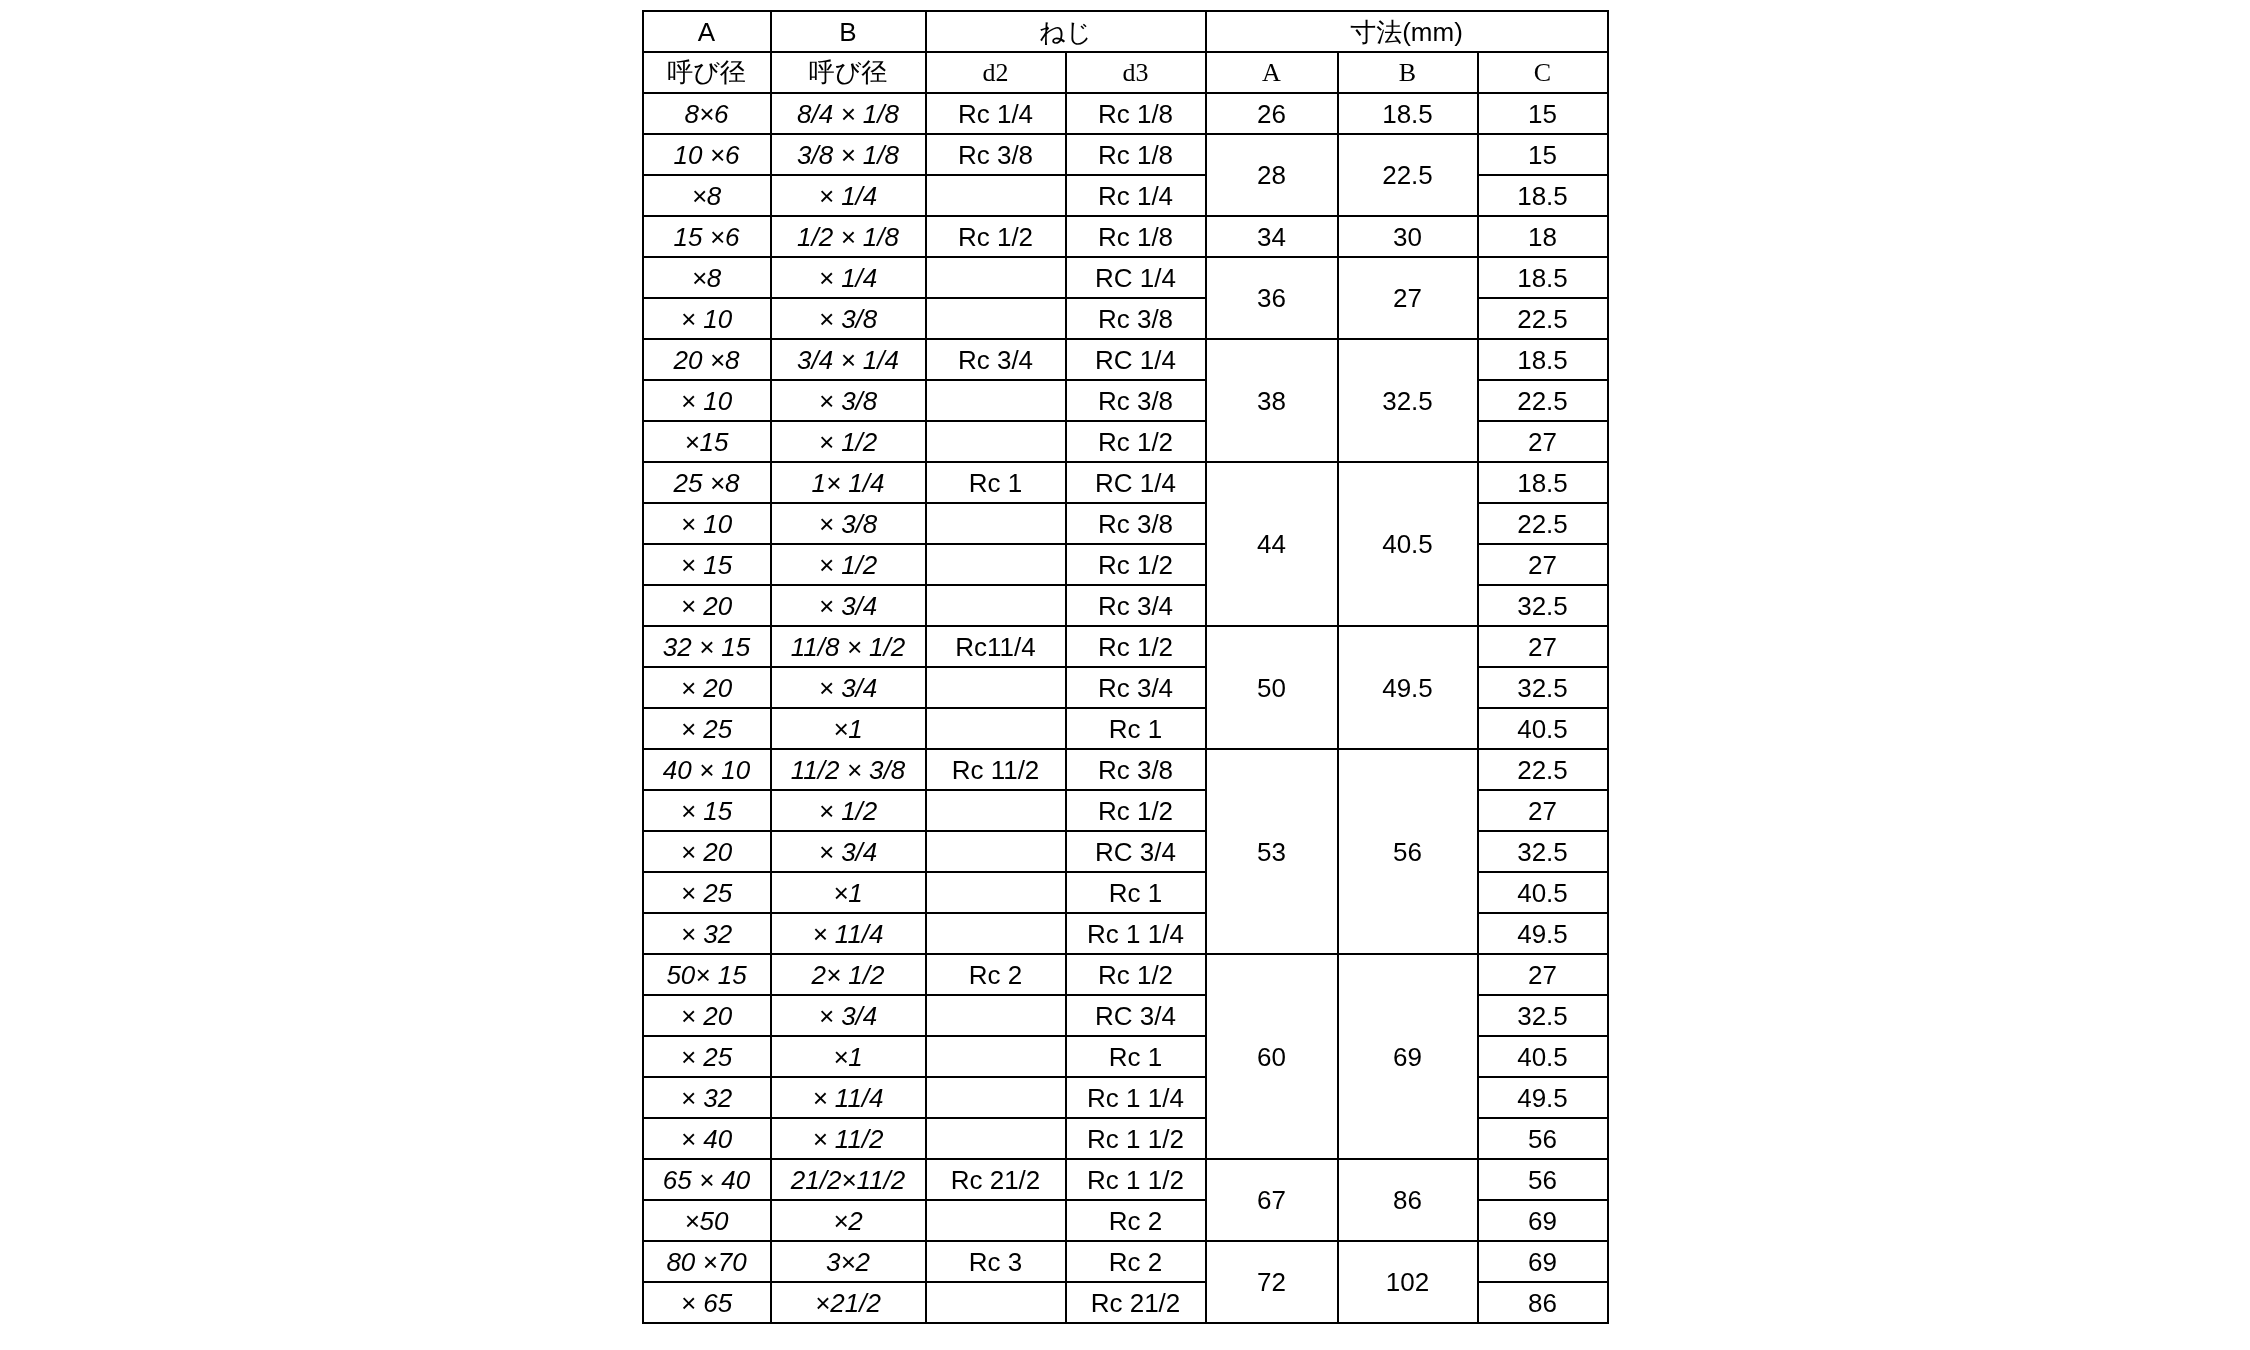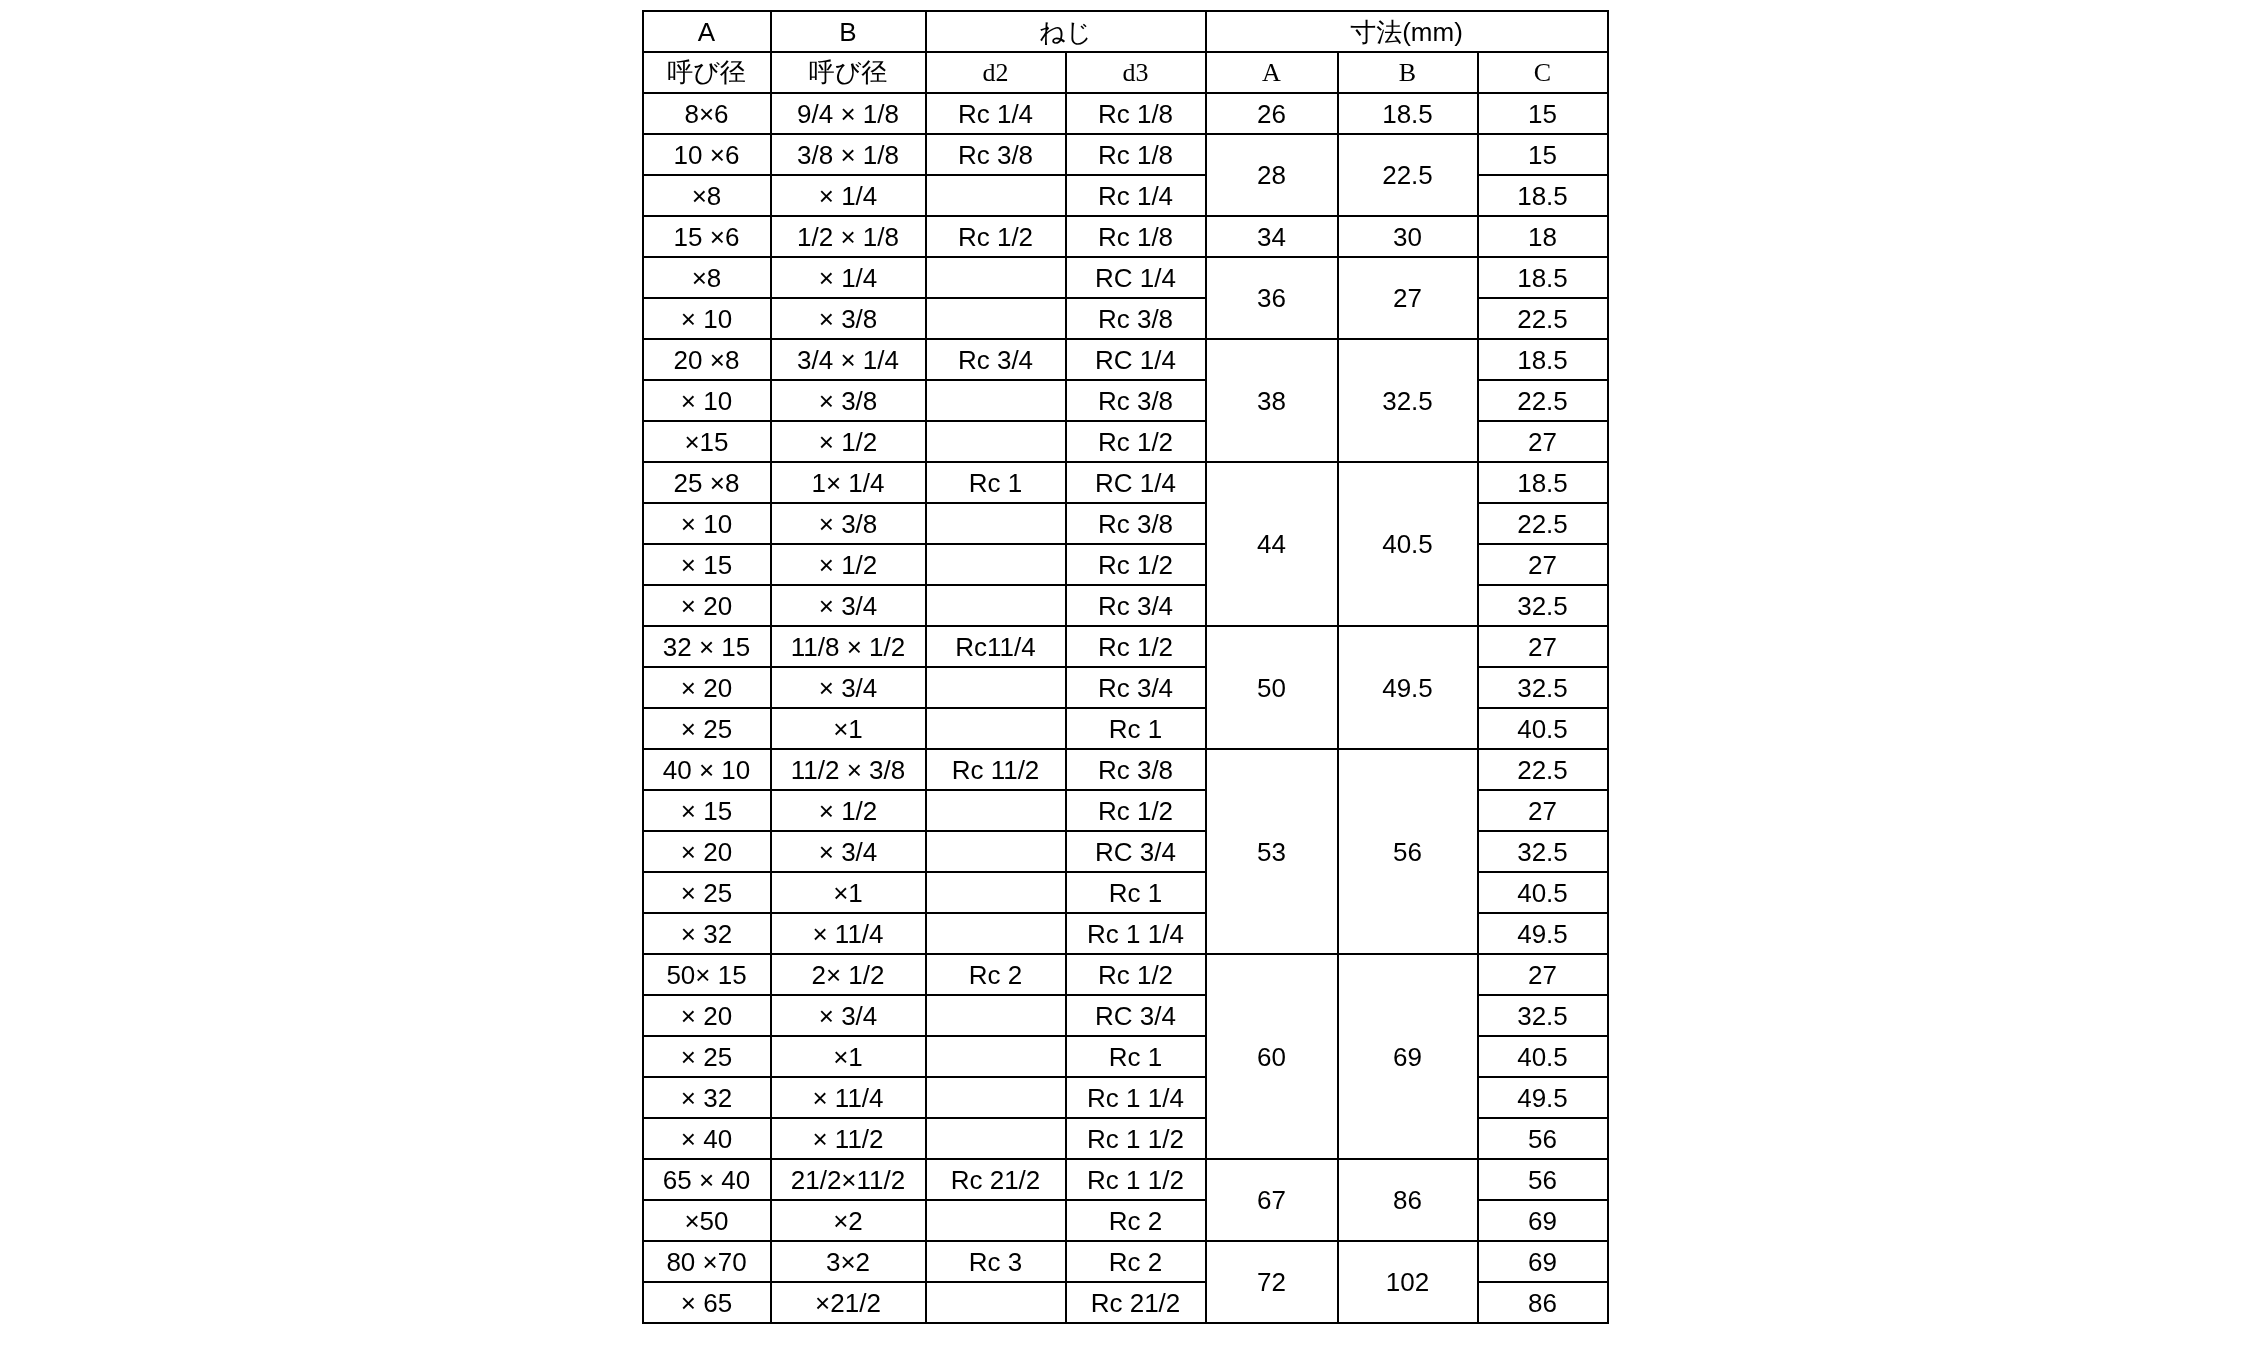--- a/index.html
+++ b/index.html
@@ -45,20 +45,21 @@
   col.c-b   { width: 155px; }
   col.c-d2  { width: 140px; }
   col.c-d3  { width: 140px; }
   col.c-dA  { width: 132px; }
   col.c-dB  { width: 140px; }
   col.c-dC  { width: 130px; }
 
   .cell-right {
     text-align: right;
     padding-right: 10px;
+    font-style: italic;
   }
   .cell-center {
     text-align: center;
   }
   .hdr-top td {
     height: 43px;
   }
   .hdr-bot td {
     height: 43px;
     font-family: Liberation Serif, serif;
@@ -90,21 +91,21 @@
           <td>呼び径</td>
           <td>呼び径</td>
           <td>d2</td>
           <td>d3</td>
           <td>A</td>
           <td>B</td>
           <td>C</td>
         </tr>
       <tr>
             <td class="cell-right">8×6</td>
-            <td class="cell-right">9/4 × 1/8</td>
+            <td class="cell-right">8/4 × 1/8</td>
             <td class="cell-center">Rc 1/4</td>
             <td class="cell-center">Rc 1/8</td>
             <td class="cell-center">26</td>
             <td class="cell-center">18.5</td>
             <td class="cell-center">15</td>
           </tr>
           <tr>
             <td class="cell-right">10 ×6</td>
             <td class="cell-right">3/8 × 1/8</td>
             <td class="cell-center">Rc 3/8</td>

